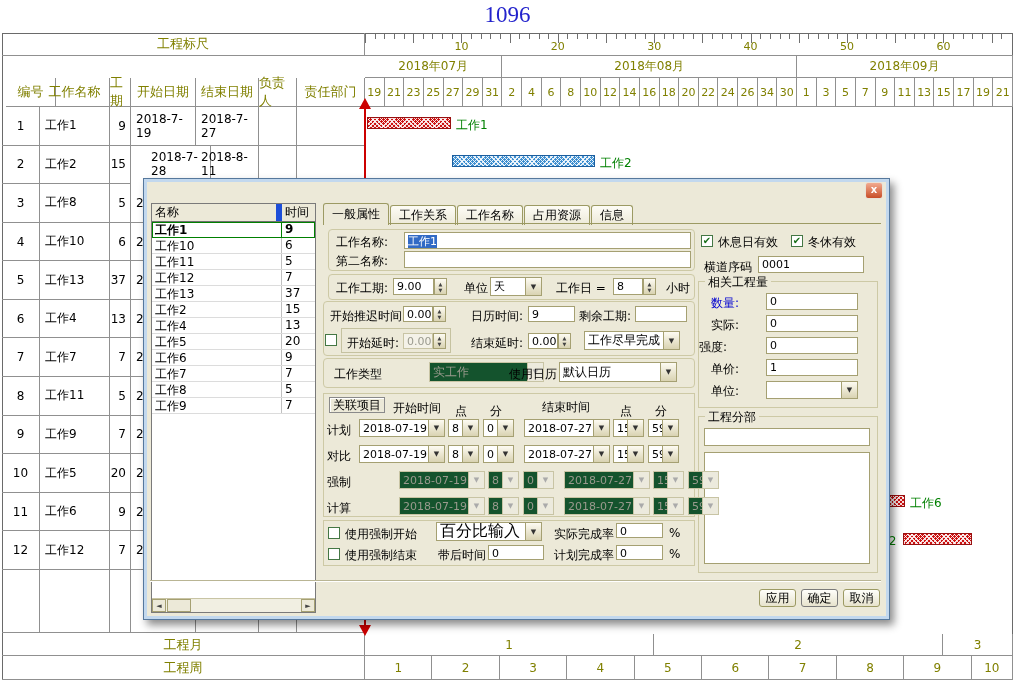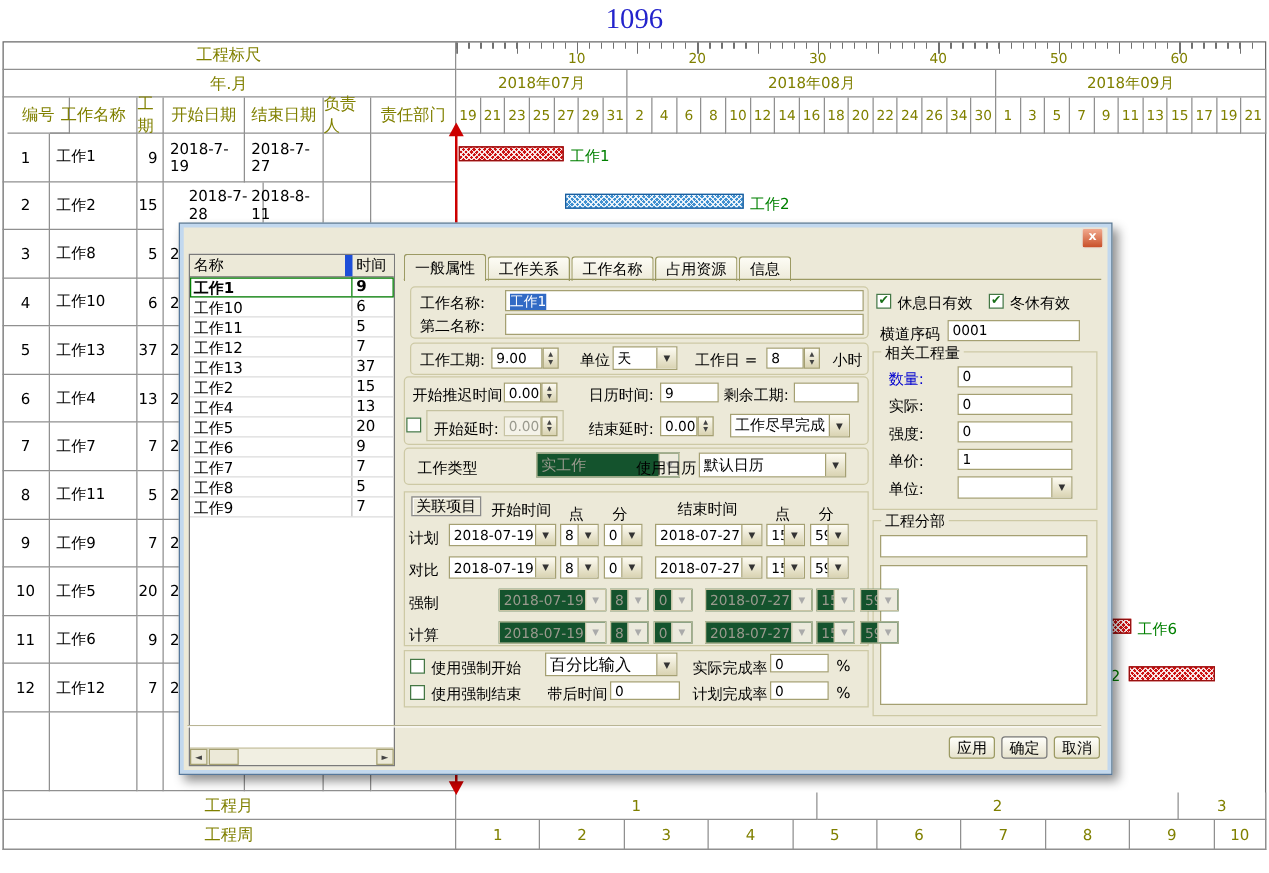--- a/index.html
+++ b/index.html
@@ -88,23 +88,20 @@
     <div class="abs tickmajor" style="left:0;top:1px;width:640px;height:9px;"></div>
     <div id="ruler-nums">
         <span class="rulnum" style="left: 96.4px; top: 7px;">10</span>
         <span class="rulnum" style="left: 192.8px; top: 7px;">20</span>
         <span class="rulnum" style="left: 289.2px; top: 7px;">30</span>
         <span class="rulnum" style="left: 385.6px; top: 7px;">40</span>
         <span class="rulnum" style="left: 482px; top: 7px;">50</span>
         <span class="rulnum" style="left: 578.4px; top: 7px;">60</span>
       </div>
   </div>
-  <div class="abs cellb cellc olive hdr" style="left:2px;top:56px;width:363px;height:22px;">
-    <span>年.月</span>
-  </div>
   <div id="months" class="abs" style="left:365px;top:56px;width:648px;height:22px;">
       <div class="abs cellb cellc olive" style="left: 0px; top: 0px; width: 137.455px; height: 22px; font-size: 12px;">2018年07月</div>
       <div class="abs cellb cellc olive" style="left: 137.455px; top: 0px; width: 294.545px; height: 22px; font-size: 12px;">2018年08月</div>
       <div class="abs cellb cellc olive" style="left: 432px; top: 0px; width: 216px; height: 22px; font-size: 12px;">2018年09月</div>
     </div>
   <div id="cols" class="abs" style="left:2px;top:78px;width:363px;height:29px;">
       <div class="abs cellb cellc olive hdr" style="left: 4px; top: 0px; width: 50px; height: 29px;">编号</div>
       <div class="abs cellb cellc olive hdr" style="left: 38px; top: 0px; width: 70px; height: 29px;">工作名称</div>
       <div class="abs cellb cellc olive hdr" style="left: 108px; top: 0px; width: 21px; height: 29px;">工期</div>
       <div class="abs cellb cellc olive hdr" style="left: 129px; top: 0px; width: 65px; height: 29px;">开始日期</div>
@@ -467,21 +464,21 @@
     <span class="lbl" style="left:346px;top:224px;">分</span>
     <span class="lbl" style="left:398px;top:220px;">结束时间</span>
     <span class="lbl" style="left:476px;top:224px;">点</span>
     <span class="lbl" style="left:511px;top:224px;">分</span>
     <div id="linked-rows"></div>
 
     <div class="grp" style="left:179px;top:341px;width:372px;height:46px;border-radius:0;"></div>
     <div class="chk" style="left:184px;top:348px;"></div>
     <span class="lbl" style="left:201px;top:347px;">使用强制开始</span>
     <div class="combo" style="left:292px;top:343px;width:106px;height:19px;">
-      <span class="ctext" style="font-size:13px;">百分比输入</span>
+      <span class="ctext" style="font-size:16px;">百分比输入</span>
         <span class="cbtn">▼</span>
     </div>
     <span class="lbl" style="left:410px;top:347px;">实际完成率</span>
     <div class="inp" style="left:472px;top:344px;width:47px;height:15px;">0</div>
     <span class="lbl" style="left:525px;top:347px;">%</span>
     <div class="chk" style="left:184px;top:369px;"></div>
     <span class="lbl" style="left:201px;top:368px;">使用强制结束</span>
     <span class="lbl" style="left:294px;top:368px;">带后时间</span>
     <div class="inp" style="left:344px;top:366px;width:56px;height:15px;">0</div>
     <span class="lbl" style="left:410px;top:368px;">计划完成率</span>
@@ -605,21 +602,21 @@
         <span class="cbtn">▼</span>
       </div>
       <div class="combo dis" style="left: 504px; top: 318px; width: 31px; height: 18px;">
         <span class="ctext">59</span>
         <span class="cbtn">▼</span>
       </div>
       <div class="lbl" style="left: 567px; top: 116px; color: rgb(0, 0, 208);">数量:</div>
       <div class="inp" style="left: 622px; top: 114px; width: 92px; height: 17px;">0</div>
       <div class="lbl" style="left: 567px; top: 138px;">实际:</div>
       <div class="inp" style="left: 622px; top: 136px; width: 92px; height: 17px;">0</div>
-      <div class="lbl" style="left: 567px; top: 160px;">强度:</div>
+      <div class="lbl" style="left: 555px; top: 160px;">强度:</div>
       <div class="inp" style="left: 622px; top: 158px; width: 92px; height: 17px;">0</div>
       <div class="lbl" style="left: 567px; top: 182px;">单价:</div>
       <div class="inp" style="left: 622px; top: 180px; width: 92px; height: 17px;">1</div>
       <div class="lbl" style="left: 567px; top: 204px;">单位:</div>
       <div class="combo" style="left: 622px; top: 202px; width: 92px; height: 18px;">
         <span class="ctext"></span>
         <span class="cbtn">▼</span>
       </div>
     </div>
 </div>

